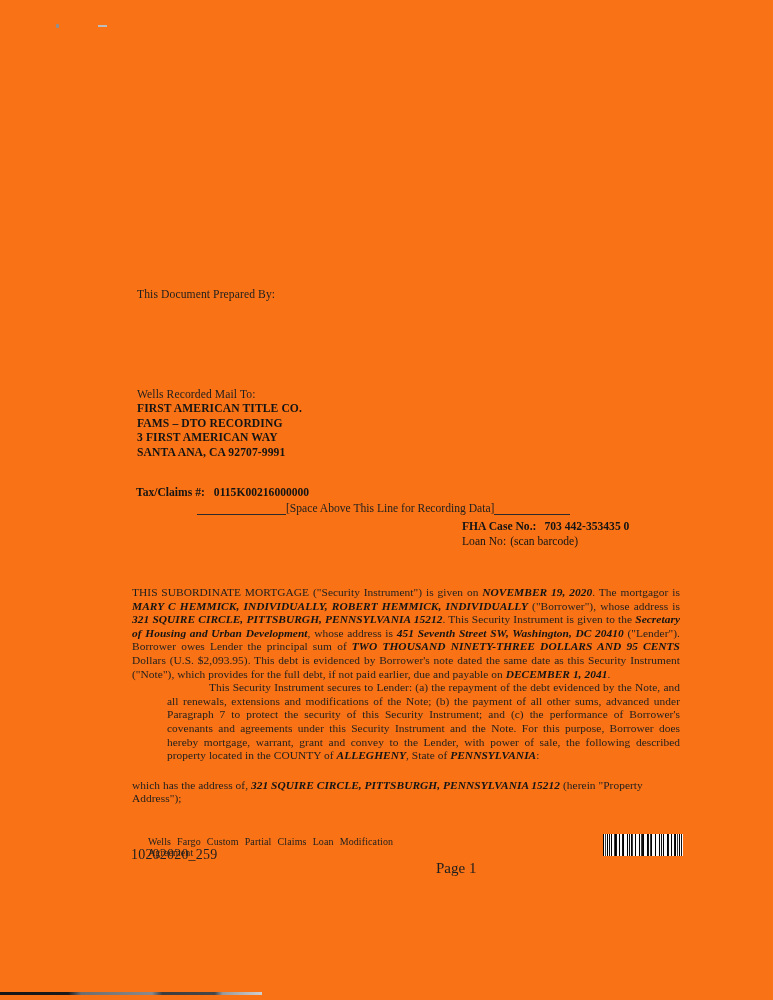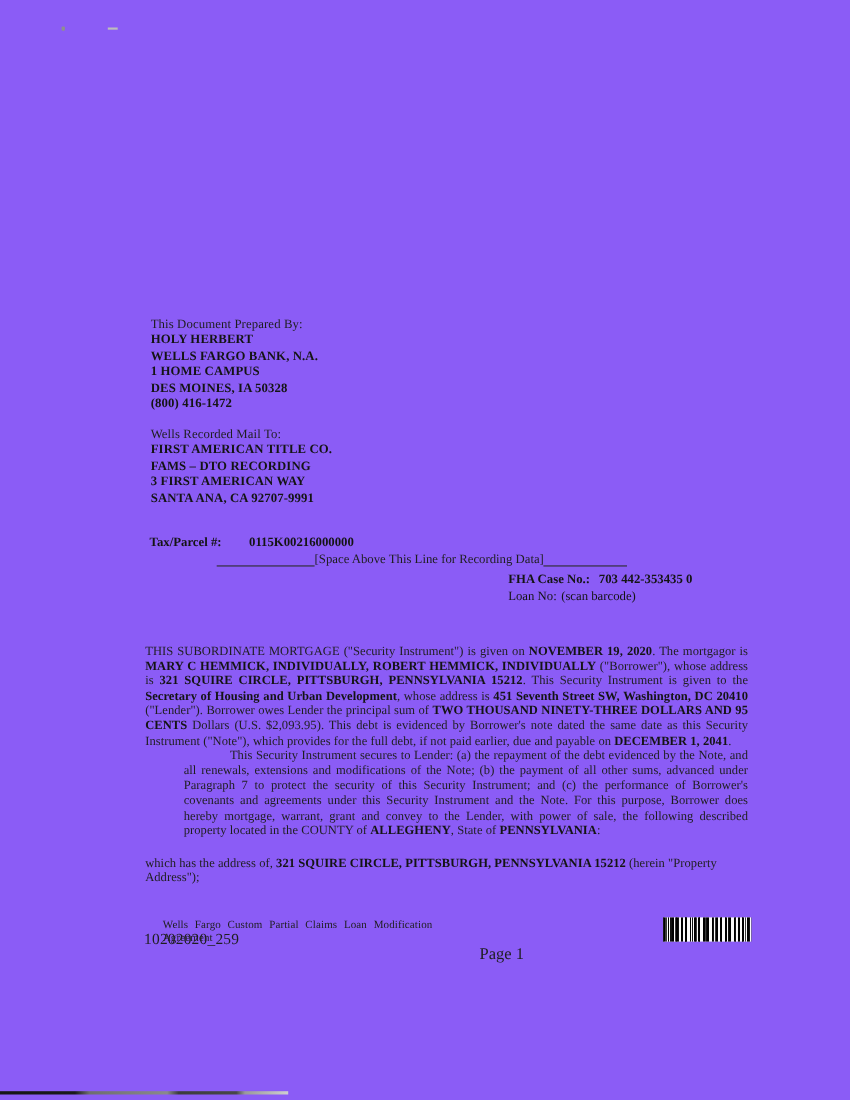--- a/index.html
+++ b/index.html
@@ -1,47 +1,47 @@
 <!DOCTYPE html>
 <html><head>
 <meta charset="utf-8">
 <style>
   * { margin: 0; padding: 0; box-sizing: border-box; }
   html, body { background: #e8e8e8; }
   .page {
     position: relative;
     width: 773px;
     height: 1000px;
-    background: #8b5cf6;
+    background: #f97316;
     font-family: "Liberation Serif", "DejaVu Serif", serif;
     color: #1e1e1e;
     overflow: hidden;
   }
-  .b { font-weight: bold; color: #141414; }
+  .b { font-weight: bold; color: #141414; font-style: italic; }
   .abs { position: absolute; }
 
   
   .speck1 { left: 56px; top: 24px; width: 3px; height: 4px; background: #8f8f8f; border-radius: 1px; }
   .speck2 { left: 98px; top: 25px; width: 9px; height: 2px; background: #bdbdbd; }
   .bottom-line {
     left: 0; top: 992px; width: 262px; height: 3px;
     background: linear-gradient(90deg,
       #161616 0%, #1a1a1a 26%, #6e6e6e 31%, #8a8a8a 58%,
       #3c3c3c 62%, #474747 82%, #9a9a9a 85%, #cfcfcf 100%);
   }
 
   
   .hdr-block { font-size: 11.6px; line-height: 14.4px; letter-spacing: 0.1px; }
   .prepared-by { left: 137px; top: 288px; }
   .mail-to { left: 137px; top: 388px; }
   .hdr-block .lines { font-weight: bold; color: #141414; }
 
   
   .tax-parcel { left: 136px; top: 486px; font-size: 11.6px; font-weight: bold; color: #141414; }
-  .tax-parcel .val { margin-left: 25px; }
+  .tax-parcel .val { margin-left: 9px; }
 
   
   .recording { left: 197px; top: 502px; font-size: 11.6px; display: flex; align-items: flex-start; color: #1e1e1e; }
   .uline { display: inline-block; border-bottom: 1.2px solid #2b2b2b; height: 13px; }
   .ul-left { width: 89px; }
   .ul-right { width: 76px; }
 
   
   .fha-case { left: 462px; top: 520px; font-size: 11.6px; font-weight: bold; color: #141414; }
   .fha-case .val { margin-left: 8px; }
@@ -81,41 +81,34 @@
 </head>
 <body>
 
 <div class="page">
 
   <div class="abs speck1"></div>
   <div class="abs speck2"></div>
 
   <div class="abs hdr-block prepared-by">
     <div>This Document Prepared By:</div>
-    <div class="lines">
-        <div>HOLY HERBERT</div>
-        <div>WELLS FARGO BANK, N.A.</div>
-        <div>1 HOME CAMPUS</div>
-        <div>DES MOINES, IA 50328</div>
-        <div>(800) 416-1472</div>
-      </div>
   </div>
 
   <div class="abs hdr-block mail-to">
     <div>Wells Recorded Mail To:</div>
     <div class="lines">
         <div>FIRST AMERICAN TITLE CO.</div>
         <div>FAMS – DTO RECORDING</div>
         <div>3 FIRST AMERICAN WAY</div>
         <div>SANTA ANA, CA  92707-9991</div>
       </div>
   </div>
 
   <div class="abs tax-parcel">
-    <span>Tax/Parcel #:</span><span class="val">0115K00216000000</span>
+    <span>Tax/Claims #:</span><span class="val">0115K00216000000</span>
   </div>
 
   <div class="abs recording">
     <span class="uline ul-left"></span>
       <span>[Space Above This Line for Recording Data]</span>
       <span class="uline ul-right"></span>
   </div>
 
   <div class="abs fha-case">
     <span>FHA Case No.:</span><span class="val">703 442-353435 0</span>

